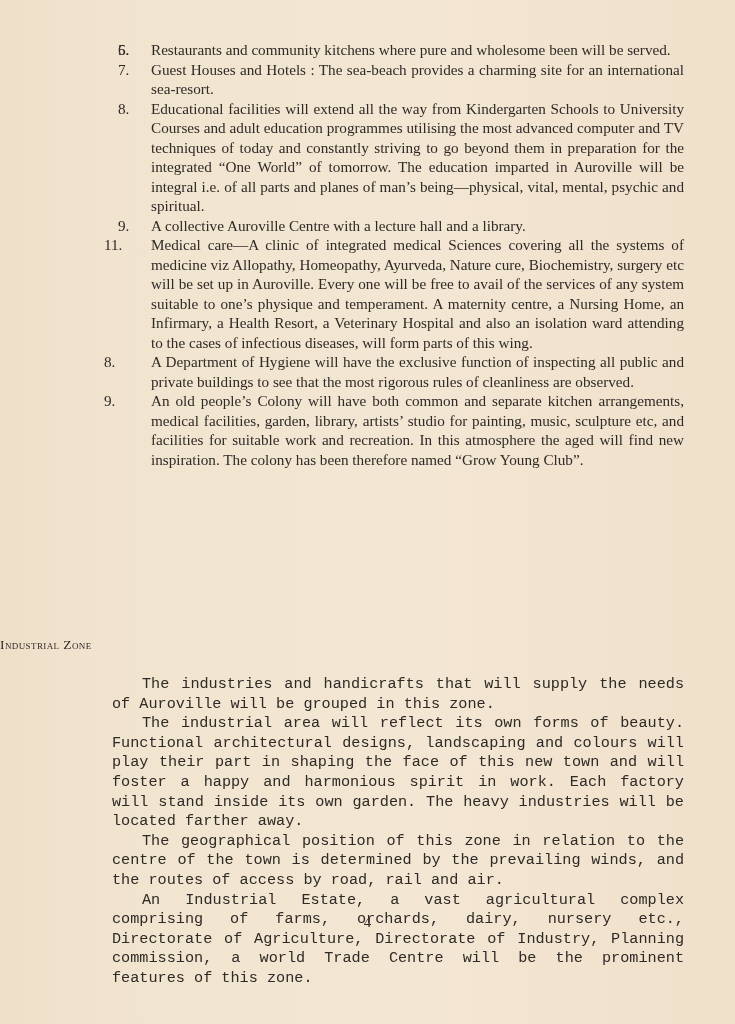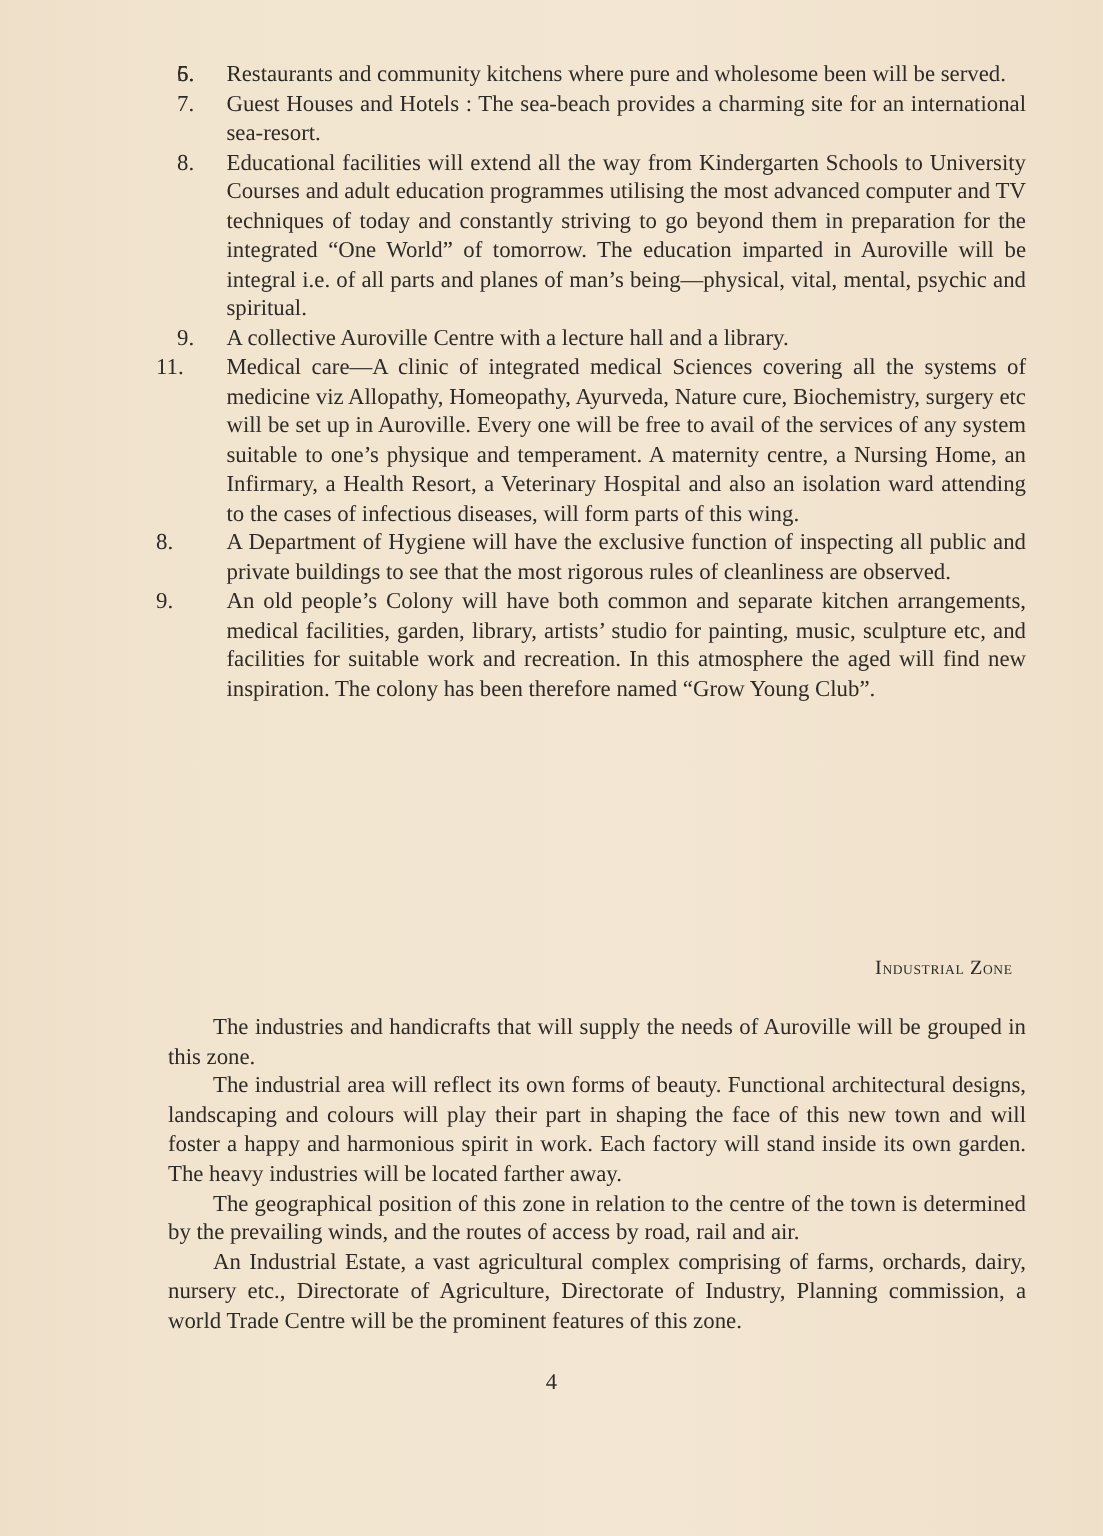--- a/index.html
+++ b/index.html
@@ -45,37 +45,38 @@
     left: 0;
     top: 0;
     width: 30px;
   }
   .item.two-digit .num { left: -14px; }
   .heading {
     position: absolute;
     left: 0;
     width: 675px;
     top: 637px;
-    text-align: right;
+    text-align: left;
     font-size: 13.5px;
     letter-spacing: 0.4px;
     font-variant: small-caps;
   }
   .body-text {
     position: absolute;
     left: 112px;
     top: 675px;
     width: 572px;
   }
   .para {
     font-size: 15.2px;
     line-height: 19.6px;
     text-align: justify;
     text-indent: 30px;
     margin: 0 0 0 0;
+    font-family: Liberation Mono, monospace;
   }
   .page-number {
     position: absolute;
     left: 0;
     width: 735px;
     top: 914px;
     text-align: center;
     font-size: 15px;
   }
 </style>

